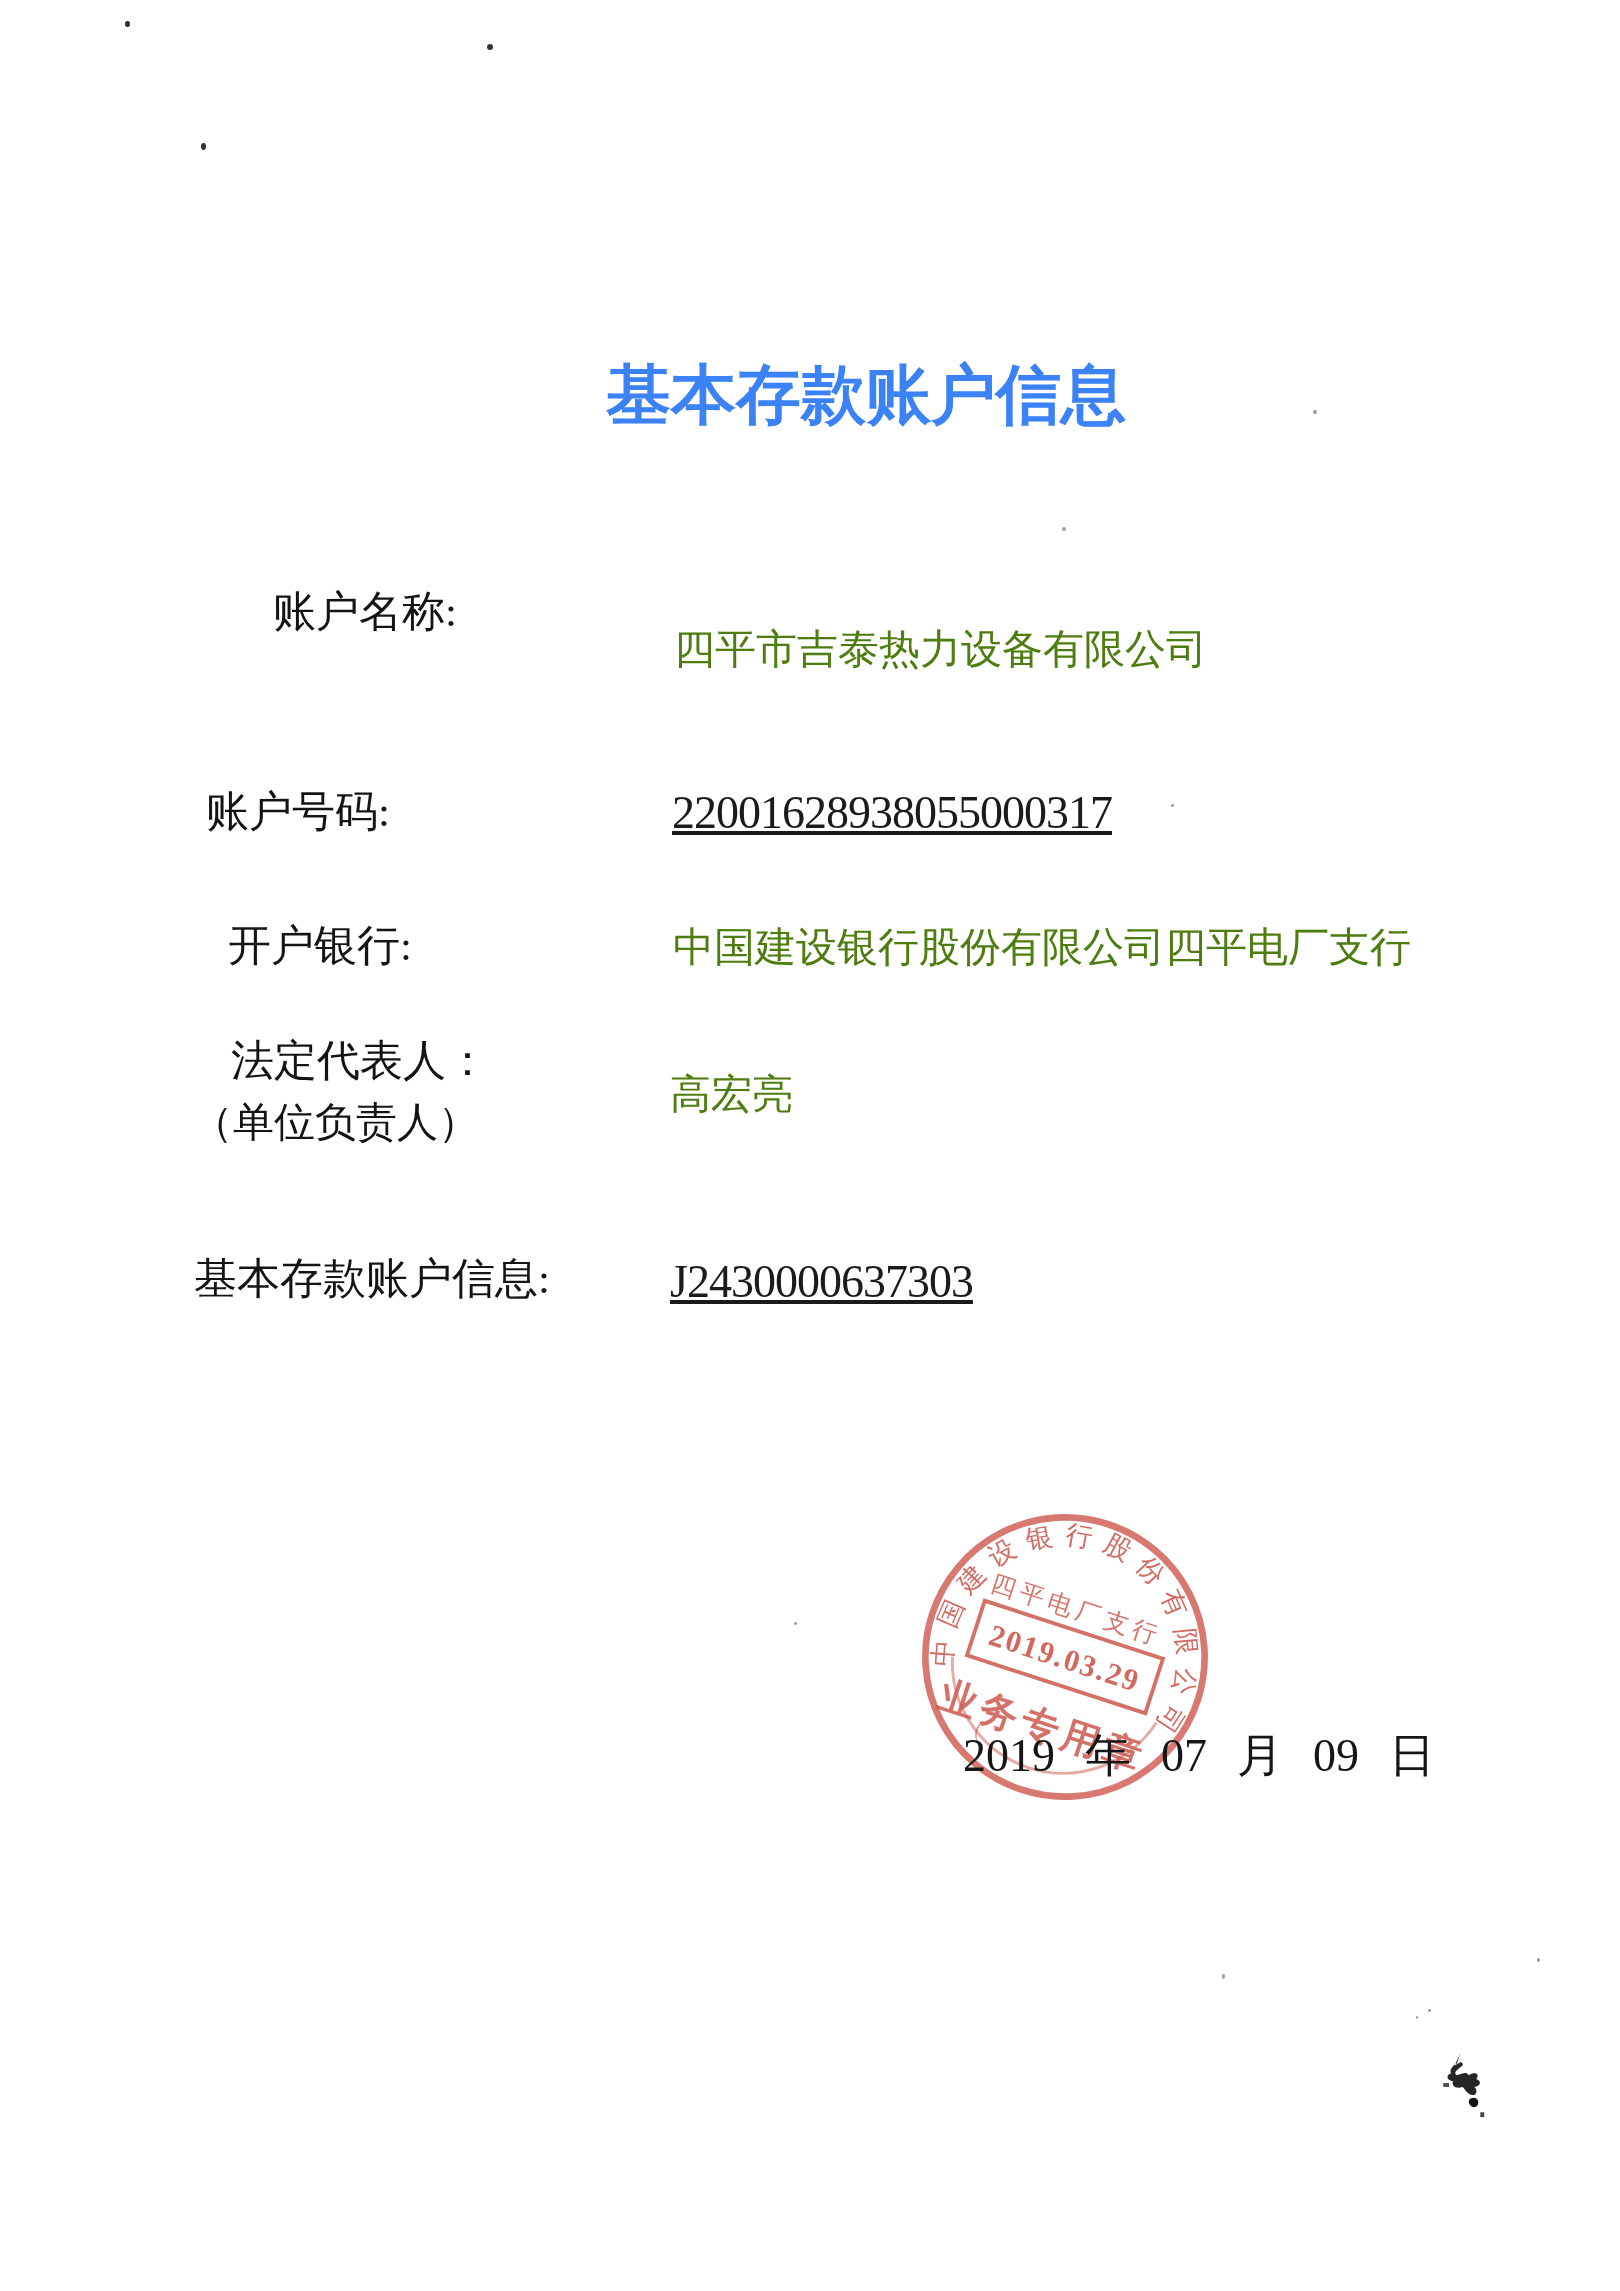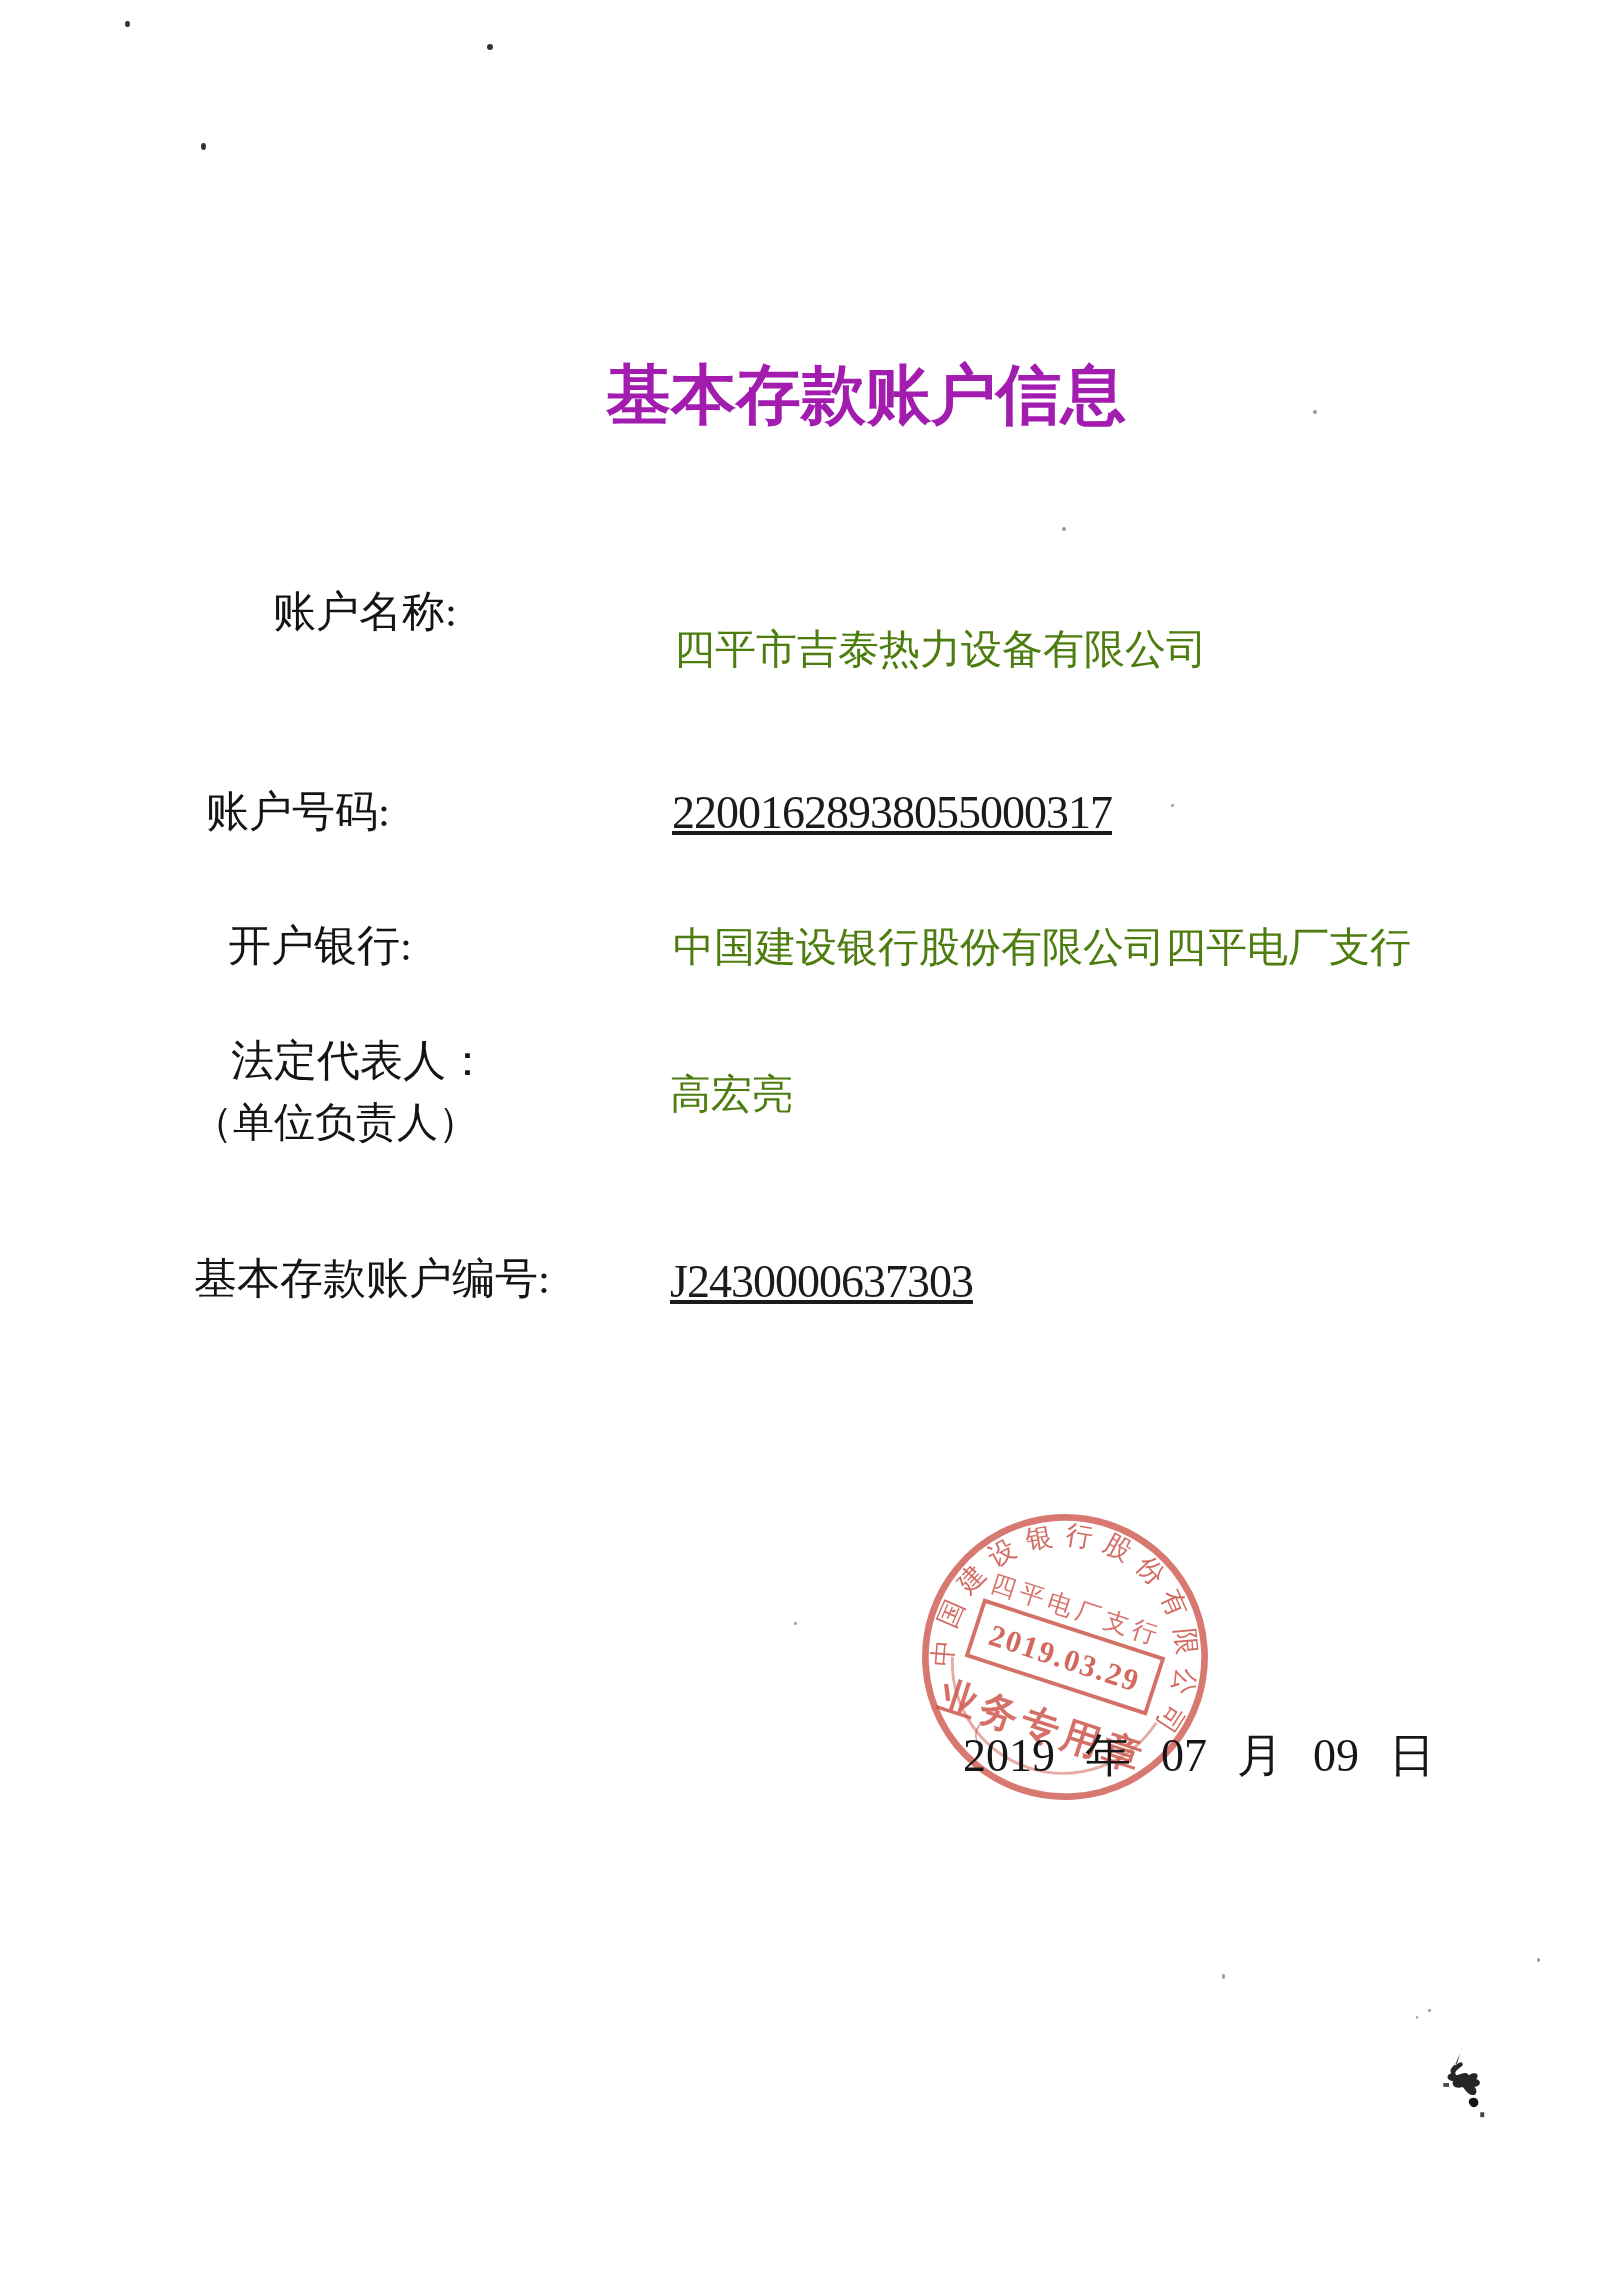--- a/index.html
+++ b/index.html
@@ -7,21 +7,21 @@
     width:1620px;height:2292px;
     background:#ffffff;
     position:relative;
     overflow:hidden;
     font-family:"Liberation Serif","DejaVu Serif",serif;
     color:#1b1b1b;
   }
   .page-title{
     position:absolute;left:606px;top:363px;
     font-size:65px;font-weight:bold;letter-spacing:0px;
-    color:#a21caf;line-height:1;white-space:nowrap;
+    color:#3b82f6;line-height:1;white-space:nowrap;
   }
   .row{position:absolute;line-height:1;white-space:nowrap;}
   .lbl{font-size:43px;color:#141414;}
   .val{font-size:41px;color:#4d7c0f;}
   .val-num{font-size:46px;letter-spacing:-1px;color:#1b1b1b;text-decoration:underline;}
   .lbl-line2{font-size:41px;}
   .date-line{
     position:absolute;left:931px;top:1733px;width:472px;
     display:flex;justify-content:space-between;align-items:flex-end;
     font-size:46px;line-height:1;color:#161616;z-index:3;margin-left:32px;
@@ -46,21 +46,21 @@
 <div class="row lbl" style="left:206px;top:790px;">账户号码:</div>
 <div class="row val-num" style="left:672px;top:790px;">22001628938055000317</div>
 
 <div class="row lbl" style="left:228px;top:924px;">开户银行:</div>
 <div class="row val" style="left:673px;top:927px;">中国建设银行股份有限公司四平电厂支行</div>
 
 <div class="row lbl" style="left:224px;top:1039px;margin-left:7px;">法定代表人：</div>
 <div class="row lbl lbl-line2" style="left:192px;top:1102px;">（单位负责人）</div>
 <div class="row val" style="left:670px;top:1074px;">高宏亮</div>
 
-<div class="row lbl" style="left:194px;top:1257px;">基本存款账户编号:</div>
+<div class="row lbl" style="left:194px;top:1257px;">基本存款账户信息:</div>
 <div class="row val-num" style="left:670px;top:1259px;">J2430000637303</div>
 
 <div class="stamp">
   <svg width="306" height="306" viewBox="0 0 320 320">
     <g fill="none" stroke="#c94b40">
       <circle cx="160" cy="160" r="146" stroke-width="7" opacity="0.8"></circle>
       <path d="M 48 196 A 116 116 0 0 0 272 196" stroke-width="3" opacity="0.5"></path>
       <rect x="62" y="130" width="196" height="60" stroke-width="4" opacity="0.85"></rect>
     </g>
     <defs>

